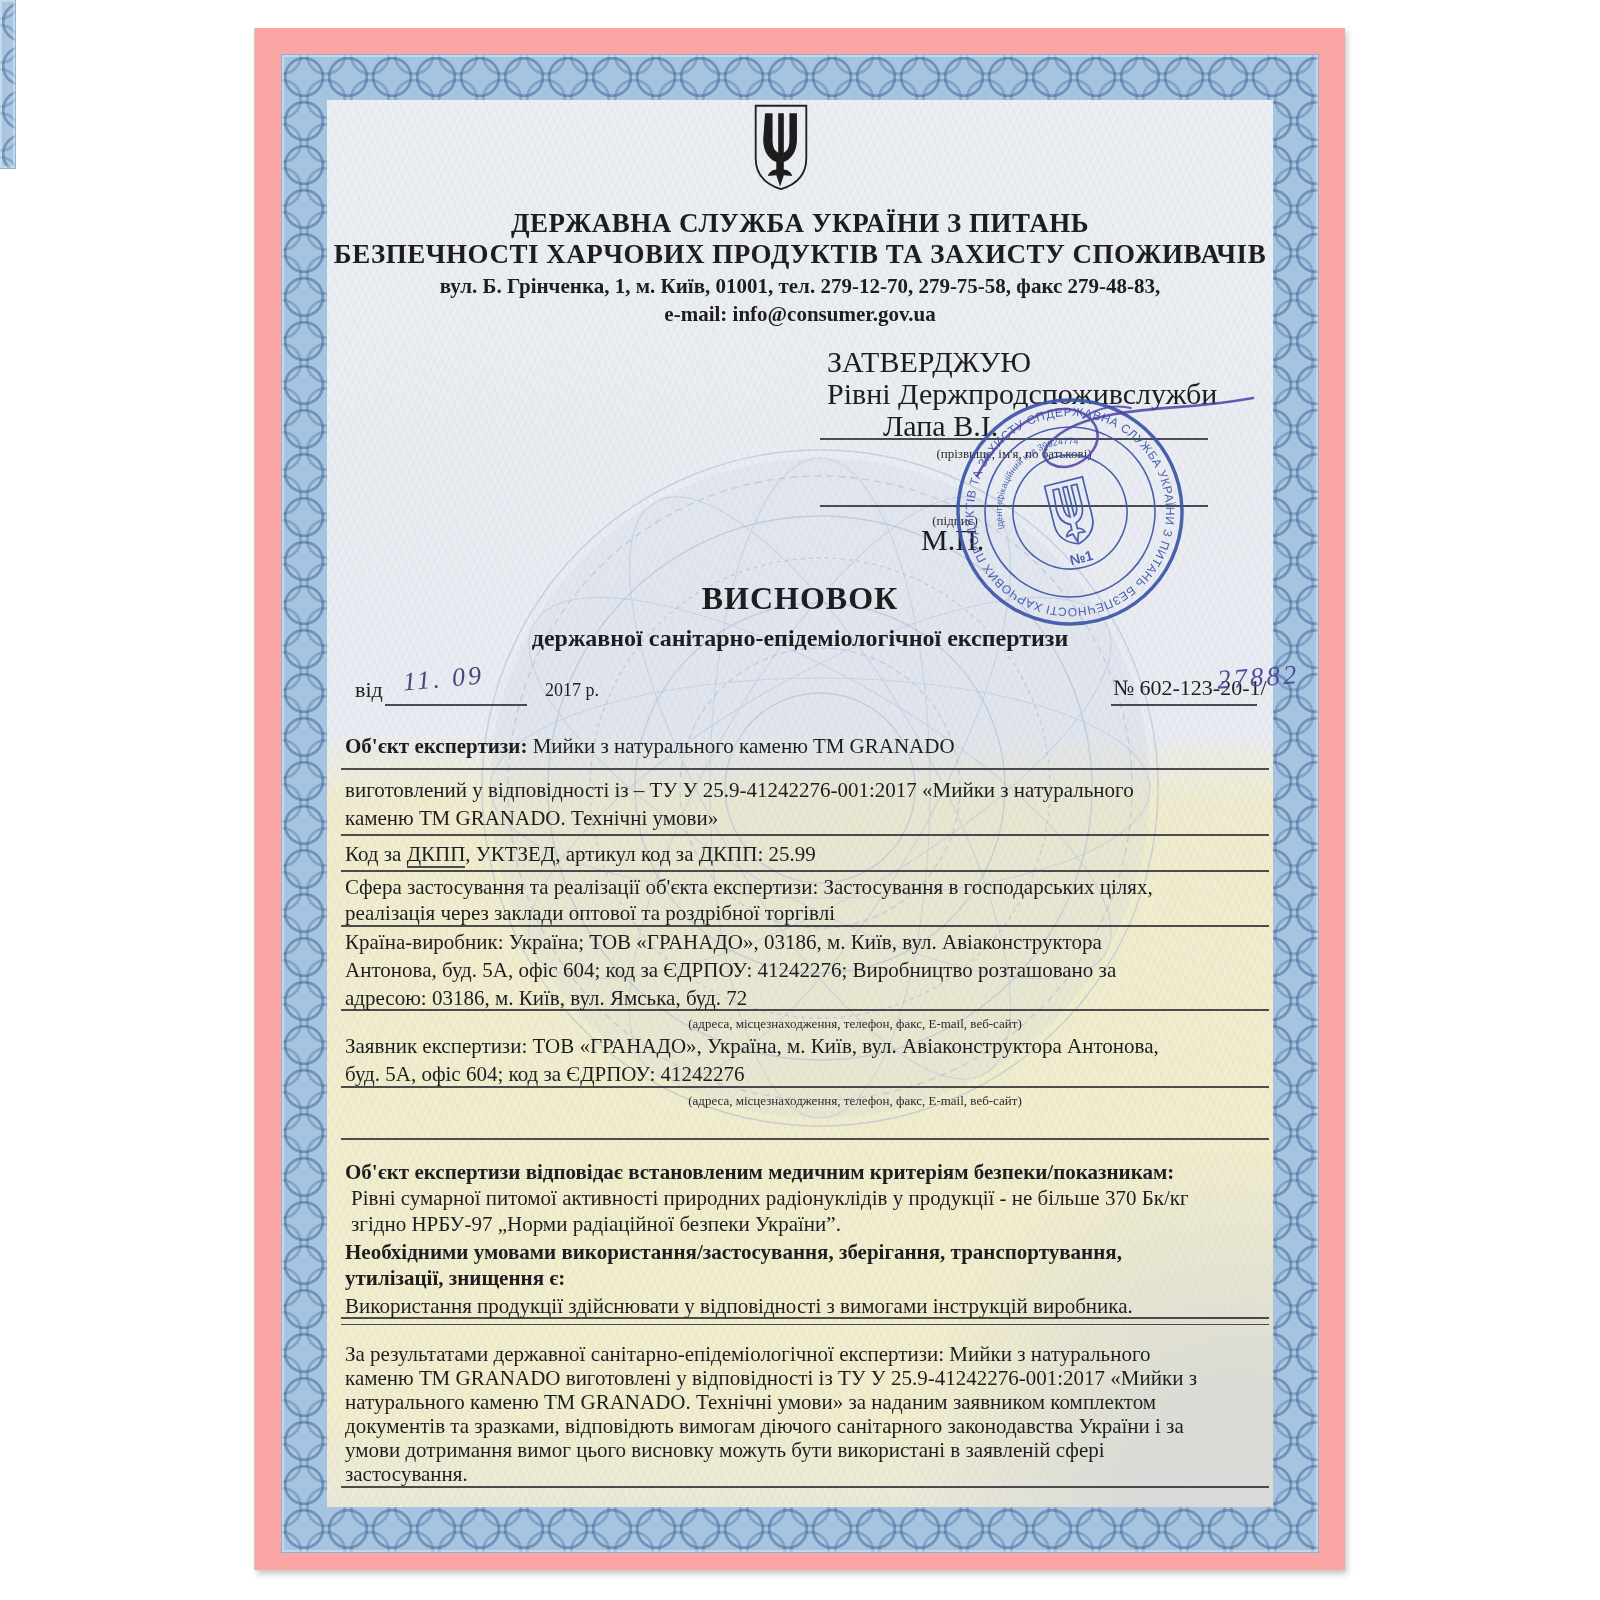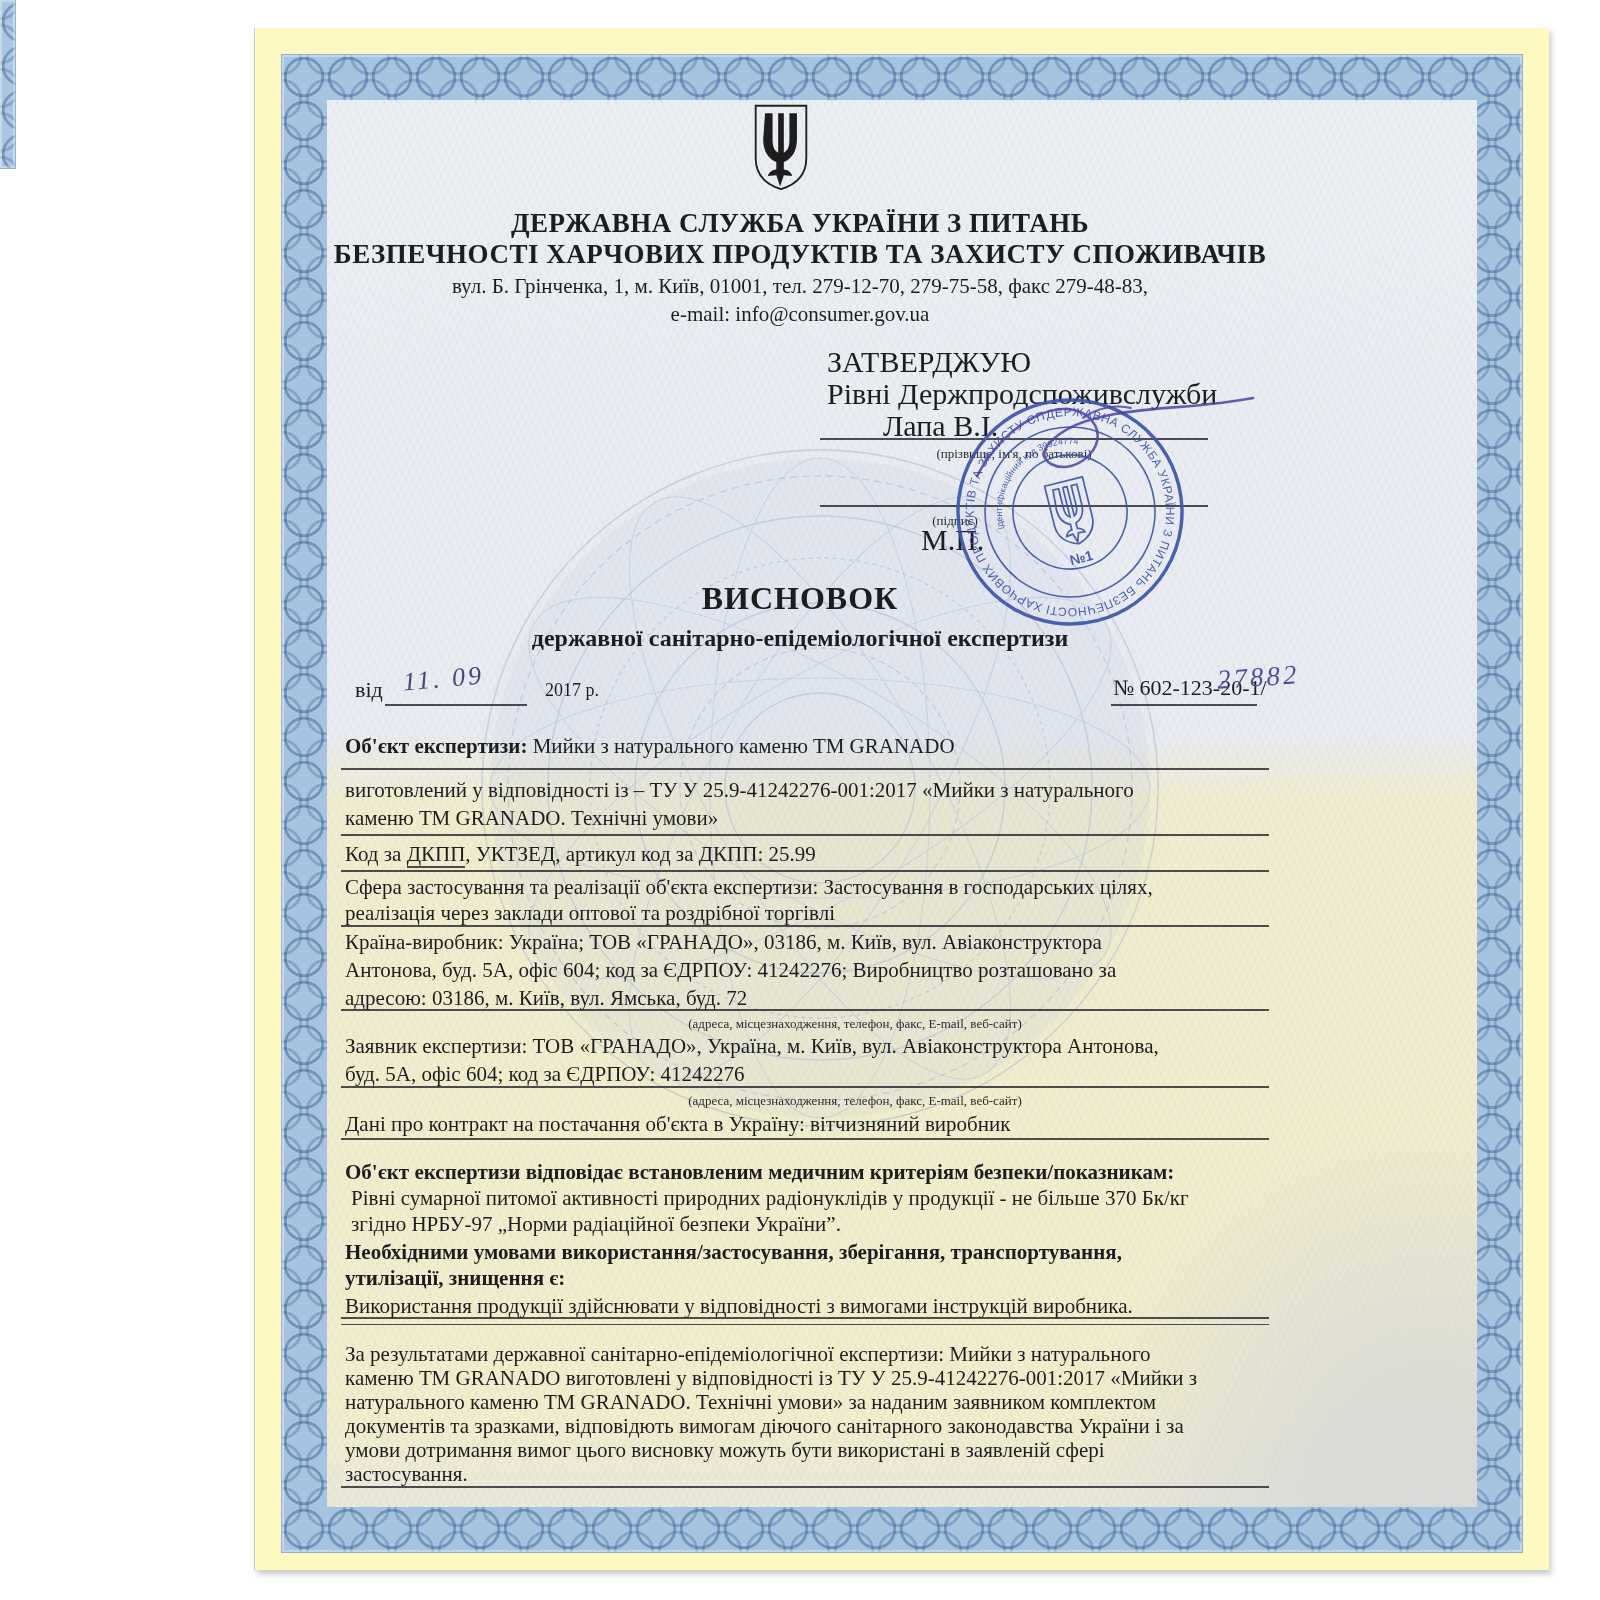--- a/index.html
+++ b/index.html
@@ -1,39 +1,39 @@
 <!DOCTYPE html>
 <html><head>
 <meta charset="utf-8">
 <style>
   html,body{margin:0;padding:0;}
   .scan{position:relative;width:1600px;height:1600px;background:#ffffff;overflow:hidden;
         font-family:"Liberation Serif", serif;color:#1d1d20;}
-  .page{position:absolute;left:255px;top:28px;width:1294px;height:1542px;
-        background:#fef9c3;box-shadow:2px 4px 6px rgba(90,90,90,.35), -1px 0 0 #d8d4c8;}
+  .page{position:absolute;left:255px;top:28px;width:1090px;height:1542px;
+        background:#fca5a5;box-shadow:2px 4px 6px rgba(90,90,90,.35), -1px 0 0 #d8d4c8;}
   .band, .edge-fragment{
         background-color:#a6c3e0;
         background-image:
           radial-gradient(circle, rgba(255,255,255,0) 55%, rgba(72,108,155,.55) 57%, rgba(72,108,155,.55) 64%, rgba(255,255,255,0) 66%),
           radial-gradient(circle, rgba(255,255,255,0) 55%, rgba(90,125,170,.45) 57%, rgba(90,125,170,.45) 64%, rgba(255,255,255,0) 66%);
         background-size:44px 44px,44px 44px;
         background-position:0 0,22px 22px;
         box-shadow:inset 0 0 0 2px rgba(255,255,255,.35), 0 0 0 1px #8fb0d2;}
   .band{position:absolute;left:27px;right:27px;top:27px;bottom:18px;}
   .edge-fragment{position:absolute;left:0;top:0;width:15px;height:168px;opacity:.95;}
   .content{position:absolute;left:72px;right:72px;top:72px;bottom:63px;
         background:
           radial-gradient(circle at 96% 98%, rgba(212,214,216,.75) 0 6%, rgba(212,214,216,0) 20%),
           repeating-linear-gradient(115deg, rgba(255,255,255,.16) 0 2px, rgba(255,255,255,0) 2px 6px),
           repeating-linear-gradient(65deg, rgba(200,205,215,.12) 0 2px, rgba(255,255,255,0) 2px 7px),
           linear-gradient(180deg,#e9ecf1 0%,#e6e9ef 45%,#efeaca 50%,#f0ebc8 93%,#e9e6d6 100%);}
   .rosette{position:absolute;left:205px;top:400px;pointer-events:none;}
   .emblem{position:absolute;left:493px;top:74px;}
   .ln{position:absolute;left:90px;width:924px;font-size:21px;line-height:24px;white-space:nowrap;}
-  .c{text-align:center;left:74px;width:942px;white-space:normal;}
+  .c{text-align:center;left:74px;width:942px;white-space:normal;font-weight:bold;}
   .b{font-weight:bold;}
   .org{font-size:27px;line-height:30px;letter-spacing:.5px;}
   .addr{font-size:21px;}
   .appr{left:572px;width:440px;font-size:30px;}
   .hint{font-size:13px;color:#2a2a2e;text-align:center;white-space:nowrap;}
   .hr{position:absolute;height:2px;background:rgba(35,35,42,.8);}
   .t-main{font-size:32px;letter-spacing:1px;}
   .t-sub{font-size:24px;}
   .hand{position:absolute;font-style:italic;color:#43477a;letter-spacing:3px;font-size:26px;transform:rotate(-5deg);}
   .hand2{color:#4e4f9d;font-size:27px;transform:rotate(-4deg);}
@@ -143,21 +143,20 @@
     <div class="hr" style="top:897px;left:86px;width:928px"></div>
     <div class="ln" style="top:902px">Країна-виробник:  Україна; ТОВ «ГРАНАДО», 03186, м. Київ, вул.  Авіаконструктора</div>
     <div class="ln" style="top:930px">Антонова, буд. 5А, офіс 604; код за ЄДРПОУ: 41242276; Виробництво розташовано за</div>
     <div class="ln" style="top:958px">адресою: 03186,  м. Київ, вул.  Ямська, буд. 72</div>
     <div class="hr" style="top:981px;left:86px;width:928px"></div>
     <div class="ln hint" style="top:984px;left:250px;width:700px">(адреса, місцезнаходження, телефон, факс, E-mail, веб-сайт)</div>
     <div class="ln" style="top:1006px">Заявник експертизи:  ТОВ «ГРАНАДО», Україна, м. Київ, вул.  Авіаконструктора Антонова,</div>
     <div class="ln" style="top:1034px">буд. 5А, офіс 604; код за ЄДРПОУ: 41242276</div>
     <div class="hr" style="top:1058px;left:86px;width:928px"></div>
     <div class="ln hint" style="top:1061px;left:250px;width:700px">(адреса, місцезнаходження, телефон, факс, E-mail, веб-сайт)</div>
-    <div class="ln" style="top:1084px">Дані про контракт на постачання об'єкта в Україну: вітчизняний виробник</div>
     <div class="hr" style="top:1110px;left:86px;width:928px"></div>
     <div class="ln b" style="top:1132px">Об'єкт експертизи відповідає встановленим медичним критеріям безпеки/показникам:</div>
     <div class="ln" style="top:1158px;left:96px">Рівні сумарної питомої активності природних радіонуклідів у продукції - не більше 370 Бк/кг</div>
     <div class="ln" style="top:1184px;left:96px">згідно НРБУ-97 „Норми радіаційної безпеки України”.</div>
     <div class="ln b" style="top:1212px">Необхідними умовами використання/застосування, зберігання, транспортування,</div>
     <div class="ln b" style="top:1238px">утилізації, знищення є:</div>
     <div class="ln" style="top:1266px">Використання продукції здійснювати у відповідності з вимогами інструкцій виробника.</div>
     <div class="hr" style="top:1289px;left:86px;width:928px"></div>
     <div class="hr" style="top:1296px;left:86px;width:928px;height:1px"></div>
     <div class="ln" style="top:1314px">За результатами державної санітарно-епідеміологічної експертизи:  Мийки з натурального</div>

